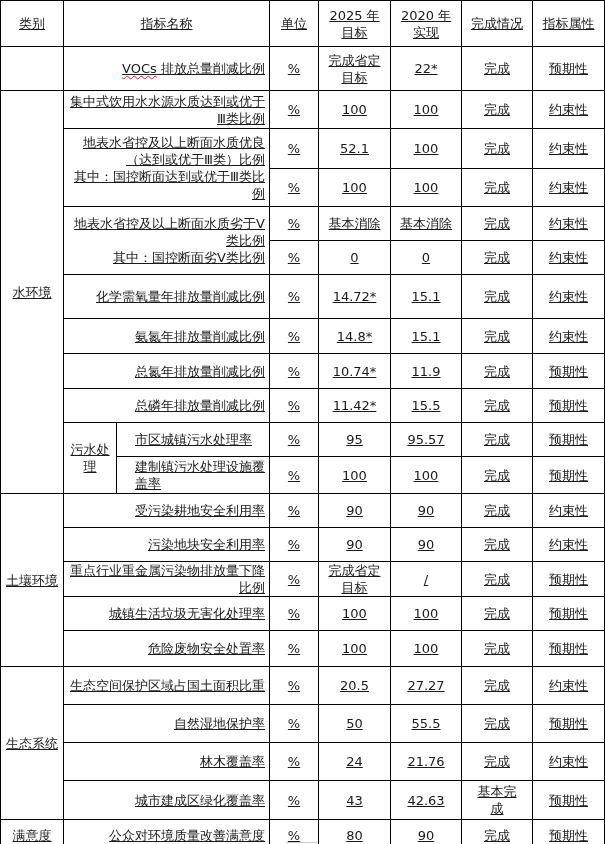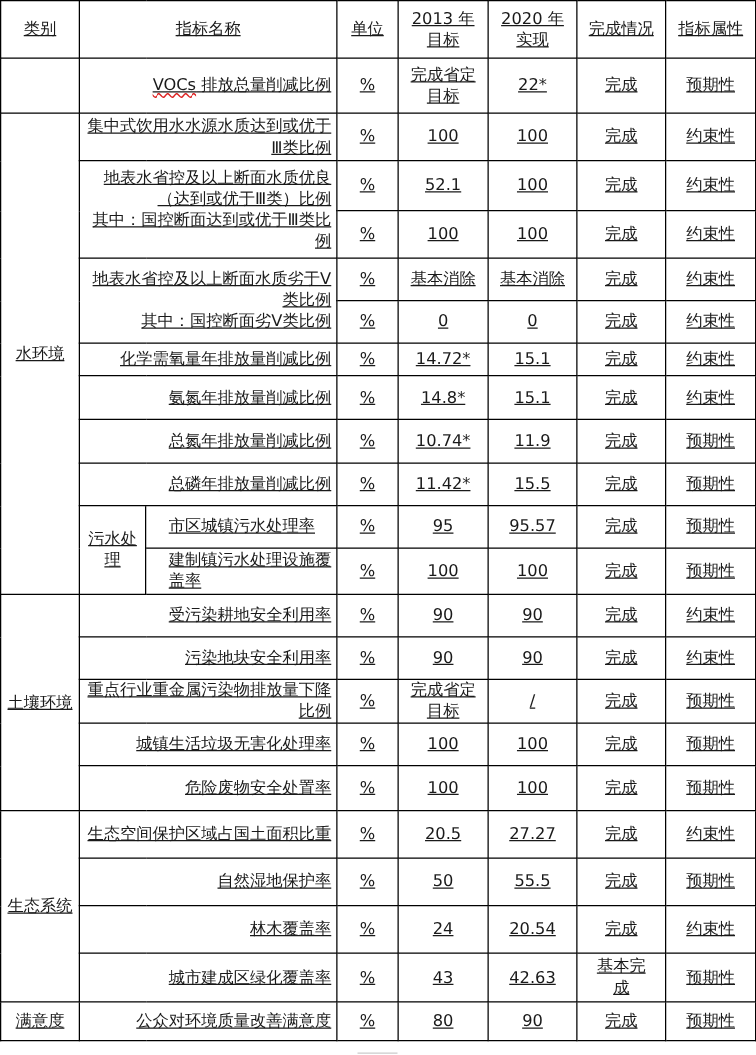--- a/index.html
+++ b/index.html
@@ -29,21 +29,21 @@
     <col style="width:71px">
     <col style="width:71px">
     <col style="width:72px">
   </colgroup>
 
   <tbody>
       <tr style="height:46px">
     <th>类别</th>
     <th colspan="2">指标名称</th>
     <th>单位</th>
-    <th>2013 年目标</th>
+    <th>2025 年目标</th>
     <th>2020 年实现</th>
     <th>完成情况</th>
     <th>指标属性</th>
   </tr>
 
   <tr style="height:44px">
     <td></td>
     <td colspan="2" class="name"><span class="spell">VOCs</span><span> 排放总量削减比例</span></td>
     <td>%</td>
     <td>完成省定目标</td>
@@ -90,21 +90,21 @@
     <td>完成</td>
     <td>约束性</td>
   </tr>
   <tr style="height:34px">
     <td>%</td>
     <td>0</td>
     <td>0</td>
     <td>完成</td>
     <td>约束性</td>
   </tr>
-  <tr style="height:26px">
+  <tr style="height:44px">
     <td colspan="2" class="name">化学需氧量年排放量削减比例</td>
     <td>%</td>
     <td>14.72*</td>
     <td>15.1</td>
     <td>完成</td>
     <td>约束性</td>
   </tr>
   <tr style="height:35px">
     <td colspan="2" class="name">氨氮年排放量削减比例</td>
     <td>%</td>
@@ -203,21 +203,21 @@
     <td>%</td>
     <td>50</td>
     <td>55.5</td>
     <td>完成</td>
     <td>预期性</td>
   </tr>
   <tr style="height:38px">
     <td colspan="2" class="name">林木覆盖率</td>
     <td>%</td>
     <td>24</td>
-    <td>20.54</td>
+    <td>21.76</td>
     <td>完成</td>
     <td>约束性</td>
   </tr>
   <tr style="height:39px">
     <td colspan="2" class="name">城市建成区绿化覆盖率</td>
     <td>%</td>
     <td>43</td>
     <td>42.63</td>
     <td style="padding:0 14px">基本完成</td>
     <td>预期性</td>

